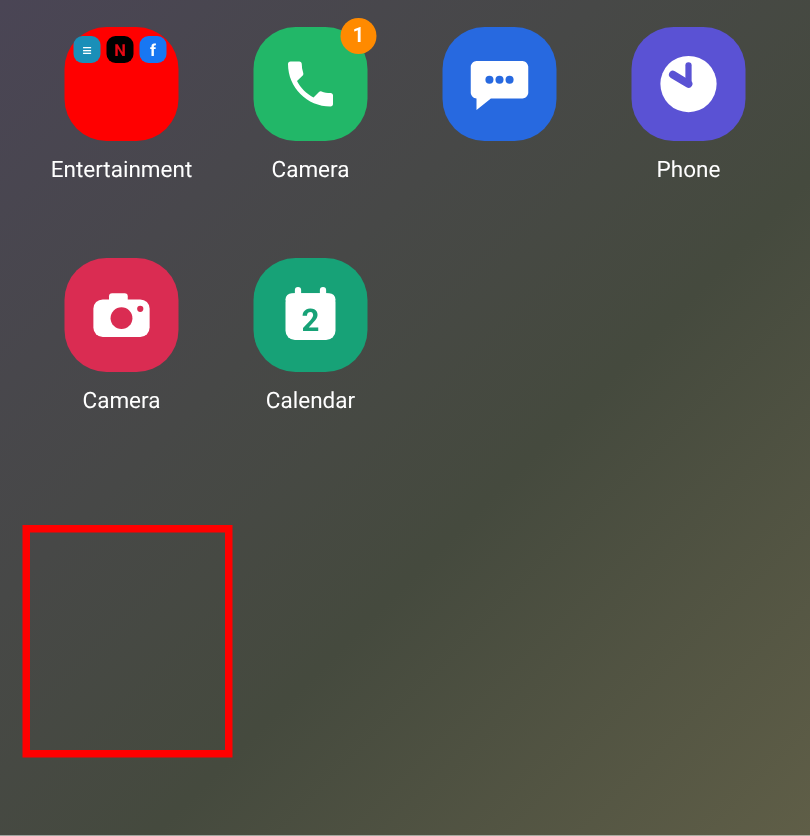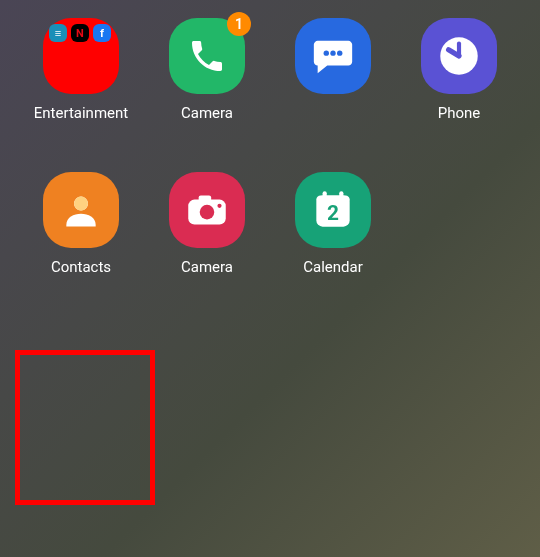--- a/index.html
+++ b/index.html
@@ -146,30 +146,20 @@
     <div class="icon-box c-purple">
       <svg width="50" height="50" viewBox="0 0 24 24">
           <circle cx="12" cy="12" r="9" fill="#fff"></circle>
           <path d="M12 12 L12 6" stroke="#5a52d4" stroke-width="2" stroke-linecap="round"></path>
           <path d="M12 12 L7 9" stroke="#5a52d4" stroke-width="2.5" stroke-linecap="round"></path>
         </svg>
     </div>
     <div class="label">Phone</div>
   </div>
 
-  <div class="app">
-    <div class="icon-box c-orange">
-      <svg width="44" height="44" viewBox="0 0 24 24" fill="#fff">
-          <circle cx="12" cy="8.5" r="3.8"></circle>
-          <path d="M4 20c0-4 4-6 8-6s8 2 8 6v1H4z"></path>
-          <circle cx="12" cy="8.5" r="3.8" fill="#ffd280"></circle>
-        </svg>
-    </div>
-    <div class="label">Contacts</div>
-  </div>
 
   <div class="app">
     <div class="icon-box c-crimson">
       <svg width="50" height="50" viewBox="0 0 24 24">
           <rect x="3" y="7" width="18" height="12" rx="3" fill="#fff"></rect>
           <rect x="8" y="5" width="6" height="3" rx="1" fill="#fff"></rect>
           <circle cx="12" cy="13" r="3.5" fill="#da2c52"></circle>
           <circle cx="18" cy="10" r="1" fill="#da2c52"></circle>
         </svg>
     </div>

